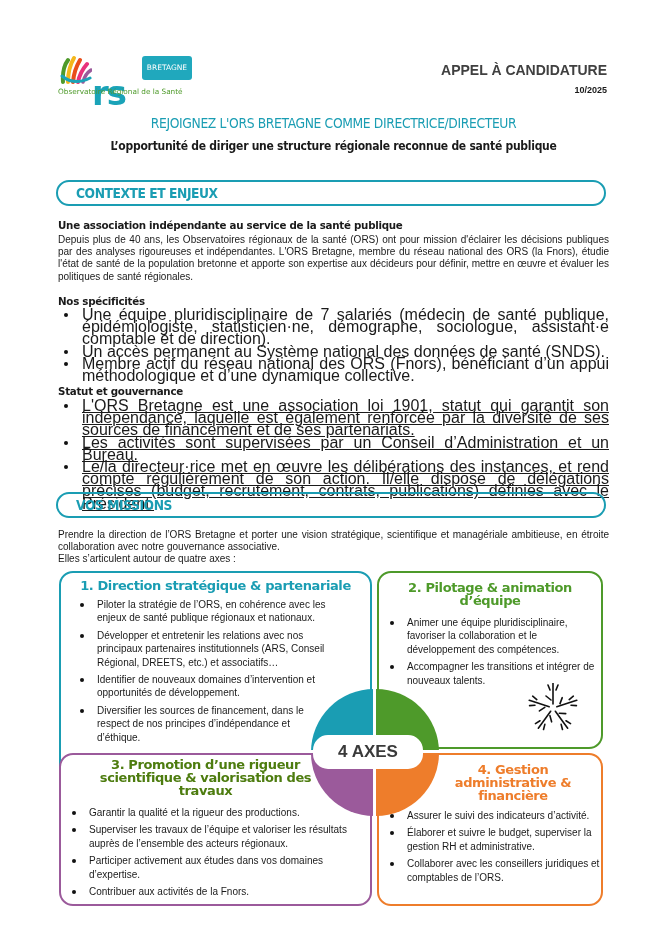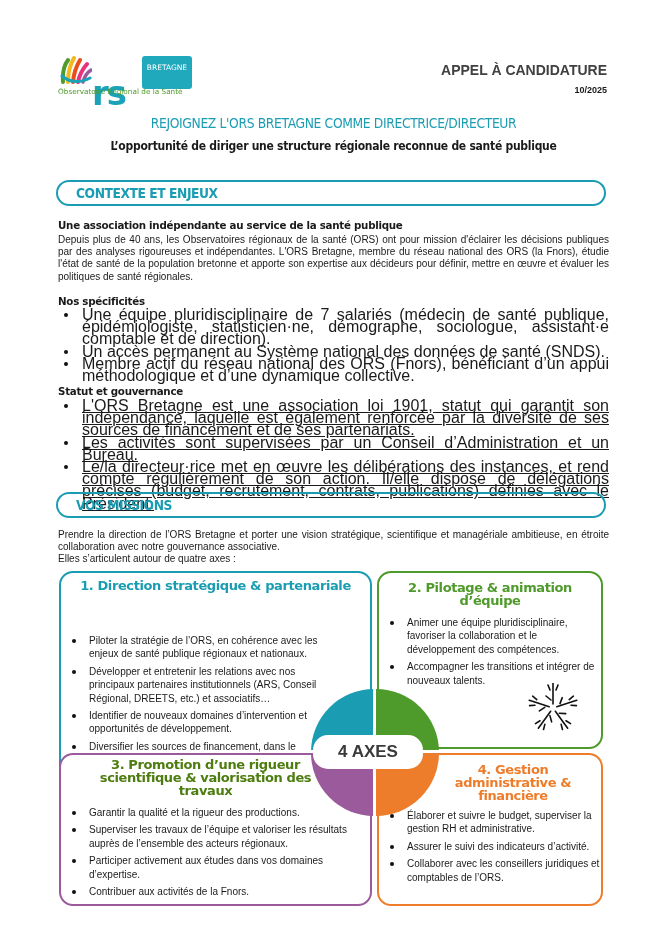--- a/index.html
+++ b/index.html
@@ -5,21 +5,21 @@
   html, body { margin: 0; padding: 0; background: #ffffff; }
   body { width: 667px; height: 945px; position: relative; overflow: hidden;
          font-family: "Liberation Sans", sans-serif; color: #1a1a1a; }
   .abs { position: absolute; }
 
   
   .logo { left: 58px; top: 52px; width: 140px; height: 50px; }
   .logo-mark { position: absolute; left: 2px; top: 2px; width: 32px; height: 30px; }
   .logo-rs { position: absolute; left: 34px; top: -4px; font-family: "DejaVu Sans", sans-serif;
              font-weight: bold; font-size: 34px; color: #1aa3b8; letter-spacing: -2px; line-height: 36px; margin-top: 27px; }
-  .logo-badge { position: absolute; left: 84px; top: 4px; width: 50px; height: 33px; background: #20a8bd;
+  .logo-badge { position: absolute; left: 84px; top: 4px; width: 50px; height: 24px; background: #20a8bd;
                 border-radius: 3px; color: #fff; font-size: 7.5px; text-align: center; line-height: 24px;
                 font-family: "DejaVu Sans", sans-serif; }
   .logo-sub { position: absolute; left: 0; top: 35px; font-size: 7.3px; color: #4e9a2a; white-space: nowrap;
               font-family: "DejaVu Sans", sans-serif; }
 
   .appel { right: 60px; top: 62px; font-size: 14px; font-weight: bold; color: #404040; text-align: right; }
   .date { right: 60px; top: 85px; font-size: 9px; font-weight: bold; color: #1a1a1a; }
 
   .h-title { left: 0; width: 667px; top: 116px; text-align: center; font-family: "DejaVu Sans", sans-serif;
              font-size: 13.3px; color: #1a9db3; letter-spacing: -0.4px; transform: scaleX(0.93); }
@@ -107,21 +107,21 @@
 
 <div class="abs sec" style="top:492px;">
   <span>VOS MISSIONS</span>
 </div>
 
 <div class="abs body-text" style="top:529px;">Prendre la direction de l’ORS Bretagne et porter une vision stratégique, scientifique et managériale ambitieuse, en étroite collaboration avec notre gouvernance associative.</div>
 <div class="abs body-text" style="top:553px;">Elles s’articulent autour de quatre axes :</div>
 
 <div class="box box1">
   <div class="box-title" style="top:6px; color:#1a9db3;">1. Direction stratégique &amp; partenariale</div>
-  <ul class="bl" style="position:absolute; left:0; width:270px; top:25px;margin-top:36px;">
+  <ul class="bl" style="position:absolute; left:8px; width:270px; top:25px;">
     <li>Piloter la stratégie de l’ORS, en cohérence avec les enjeux de santé publique régionaux et nationaux.</li>
     <li>Développer et entretenir les relations avec nos principaux partenaires institutionnels (ARS, Conseil Régional, DREETS, etc.) et associatifs…</li>
     <li>Identifier de nouveaux domaines d’intervention et opportunités de développement.</li>
     <li style="width:215px;">Diversifier les sources de financement, dans le respect de nos principes d’indépendance et d’éthique.</li>
   </ul>
 </div>
 
 <div class="box box2">
   <div class="box-title" style="top:8px; color:#4e9a2a; padding:0 12px;">2. Pilotage &amp; animation d’équipe</div>
   <ul class="bl" style="position:absolute; left:0; width:220px; top:43px;">
@@ -136,22 +136,22 @@
     <li>Garantir la qualité et la rigueur des productions.</li>
     <li>Superviser les travaux de l’équipe et valoriser les résultats auprès de l’ensemble des acteurs régionaux.</li>
     <li>Participer activement aux études dans vos domaines d’expertise.</li>
     <li>Contribuer aux activités de la Fnors.</li>
   </ul>
 </div>
 
 <div class="box box4">
   <div class="box-title" style="top:8px; color:#ee7d2b; padding:0 10px 0 56px;">4. Gestion administrative &amp; financière</div>
   <ul class="bl" style="position:absolute; left:0; width:222px; top:54px;">
+    <li>Assurer le suivi des indicateurs d’activité.</li>
     <li>Élaborer et suivre le budget, superviser la gestion RH et administrative.</li>
-    <li>Assurer le suivi des indicateurs d’activité.</li>
     <li>Collaborer avec les conseillers juridiques et comptables de l’ORS.</li>
   </ul>
 </div>
 
 <div class="quarter" style="left:311px; top:689px; background:#1a9db3; border-top-left-radius:63px;"></div>
 <div class="quarter" style="left:376px; top:689px; background:#4e9a2a; border-top-right-radius:63px;"></div>
 <div class="quarter" style="left:311px; top:753px; background:#9b5a9b; border-bottom-left-radius:63px;"></div>
 <div class="quarter" style="left:376px; top:753px; background:#ee7d2b; border-bottom-right-radius:63px;"></div>
 <div class="abs" style="left:373px; top:689px; width:3px; height:128px; background:#fff;"></div>
 <div class="abs" style="left:311px; top:750px; width:128px; height:3px; background:#fff;"></div>

